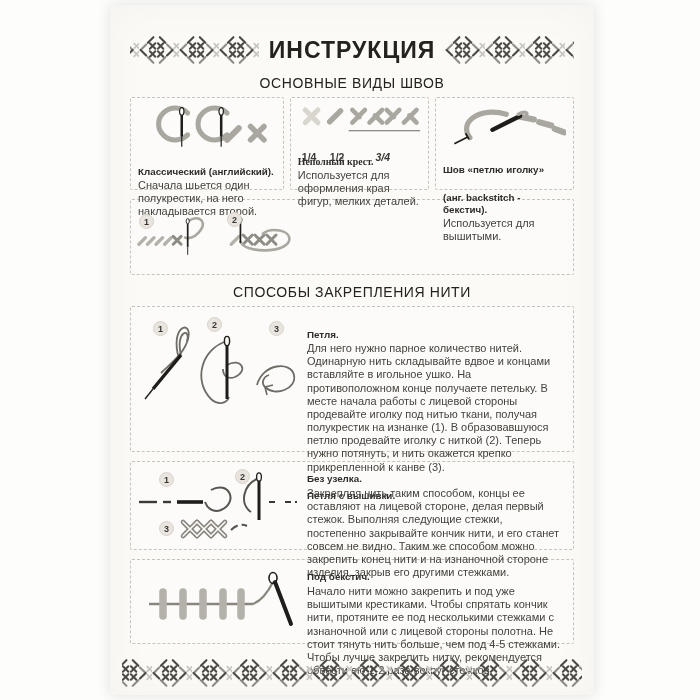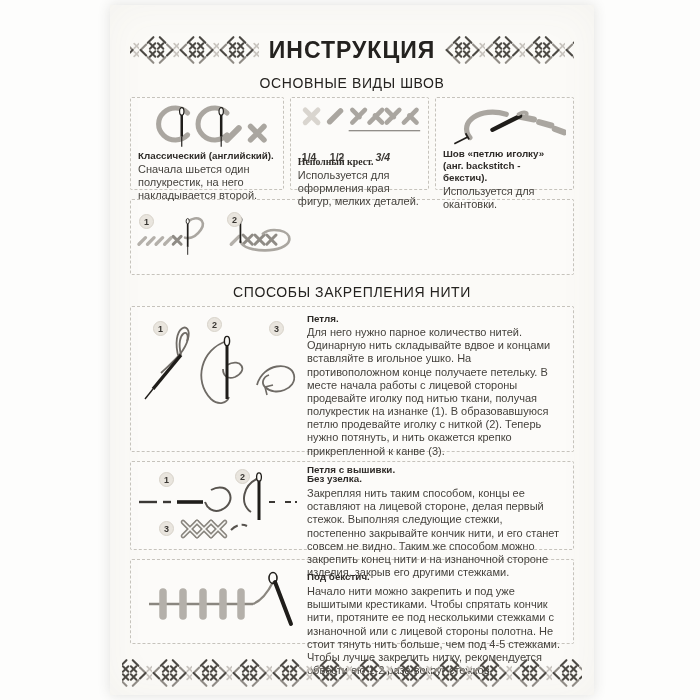--- a/index.html
+++ b/index.html
@@ -33,21 +33,21 @@
     letter-spacing:.6px;margin:2px 0 6px 0;
   }
   
   .dash-box{border:1px dashed #c6c3bc;border-radius:2px;box-sizing:border-box;background:rgba(255,255,255,.25);}
   .row3{display:flex;gap:6px;margin-bottom:9px;}
   .col-box{flex:1;padding:5px 7px 4px 7px;height:93px;position:relative;}
   .wide-box{display:flex;margin-bottom:9px;}
   .illus-cell{position:relative;flex:none;}
   .text-cell{flex:1;padding:6px 10px 4px 4px;}
   
-  .lead{font-size:9.8px;font-weight:bold;color:#2e2b28;line-height:1.22;}
+  .lead{font-size:9.8px;font-weight:bold;color:#2e2b28;line-height:1.22;margin-top:16px;}
   .body-text{font-size:11px;color:#45423d;line-height:1.2;margin-top:1px;}
   .sub-block{margin-top:6px;}
   .labels-row{position:relative;height:13px;font-size:10.5px;font-weight:bold;color:#3a3733;}
   .labels-row span{position:absolute;top:16px;}
   
   .step{
     position:absolute;width:15px;height:15px;border-radius:50%;
     background:#e9e5de;border:1px solid #d8d3ca;color:#3a3733;
     font-size:9px;font-weight:bold;display:flex;align-items:center;justify-content:center;
     box-sizing:border-box;
@@ -301,21 +301,21 @@
           <line x1="110" y1="22" x2="124" y2="26" stroke="#aaa6a0" stroke-width="7" stroke-linecap="round"></line>
           <line x1="128" y1="30" x2="139" y2="34" stroke="#aaa6a0" stroke-width="7" stroke-linecap="round"></line>
           <line x1="56" y1="31" x2="88" y2="15" stroke="#1f1d1a" stroke-width="5" stroke-linecap="round"></line>
           <path d="M86,13 C 94,8 100,12 92,17" fill="none" stroke="#aaa6a0" stroke-width="4" stroke-linecap="round"></path>
           <line x1="12" y1="47" x2="28" y2="39" stroke="#1f1d1a" stroke-width="2"></line>
           <line x1="25" y1="35" x2="29" y2="42" stroke="#1f1d1a" stroke-width="2"></line>
         </svg>
       </div>
       <div class="lead">Шов «петлю иголку»</div>
       <div class="lead">(анг. backstitch - бекстич).</div>
-      <div class="body-text">Используется для окантовки.</div>
+      <div class="body-text">Используется для вышитыми.</div>
     </div>
   </div>
 
   <div class="dash-box wide-box" style="height:76px;">
     <div class="illus-cell" style="width:178px;">
       <div class="step" style="left:8px;top:14px;">1</div>
       <div class="step" style="left:96px;top:12px;">2</div>
       <svg viewBox="0 0 270 74" style="width:178px;height:74px;">
         <line x1="12" y1="48" x2="22" y2="38" stroke="#b4b0aa" stroke-width="5" stroke-linecap="round"></line>
         <line x1="25" y1="48" x2="35" y2="38" stroke="#b4b0aa" stroke-width="5" stroke-linecap="round"></line>

